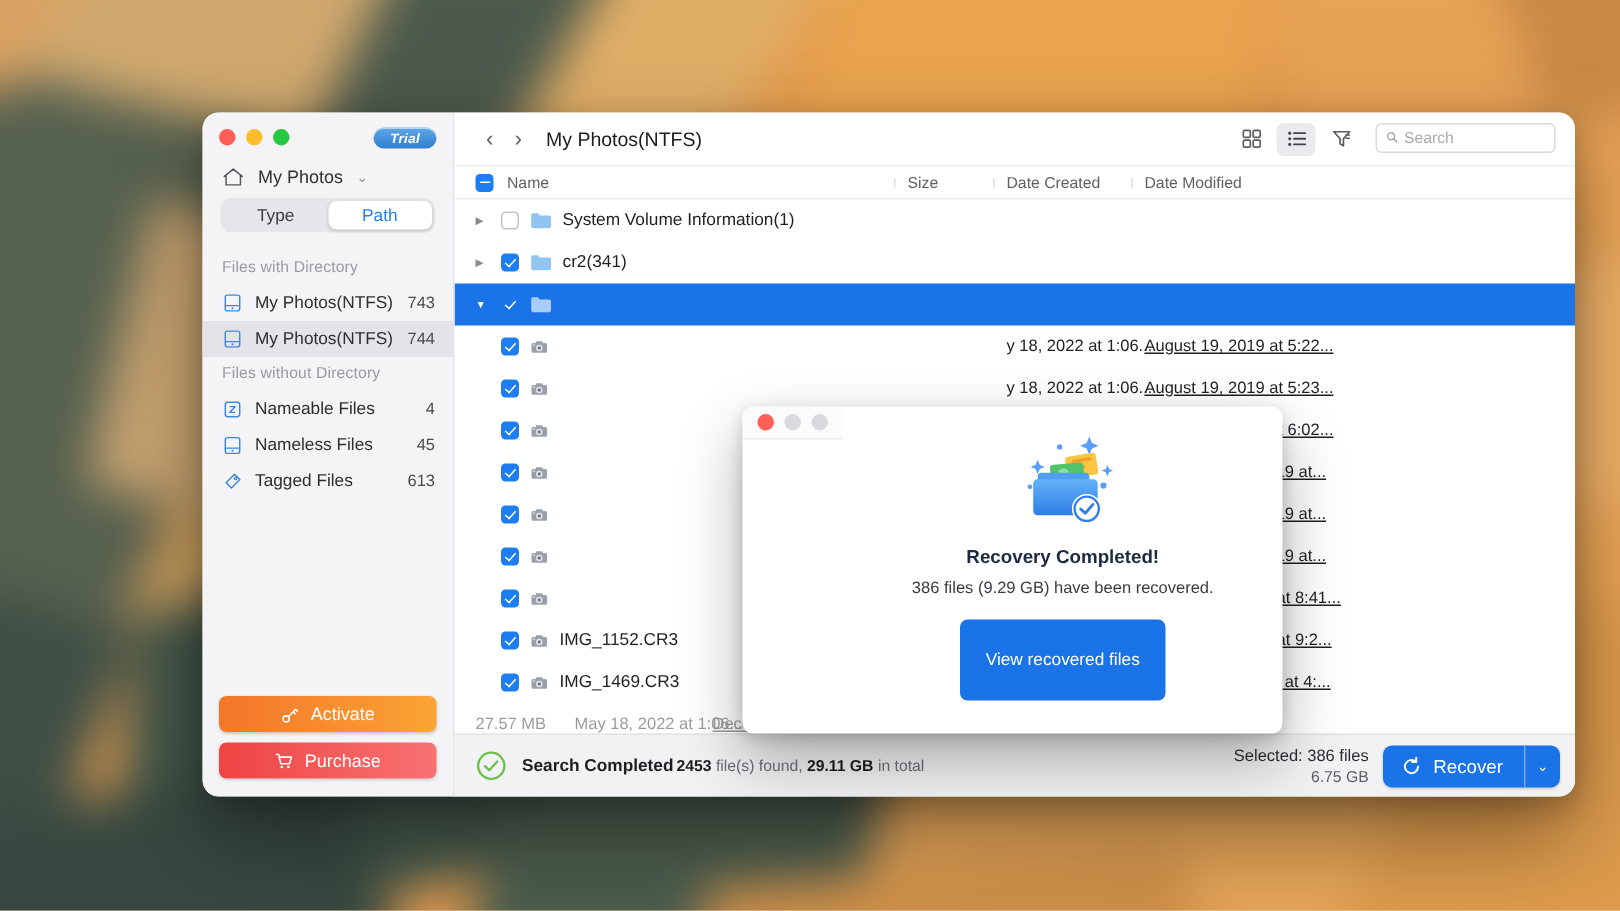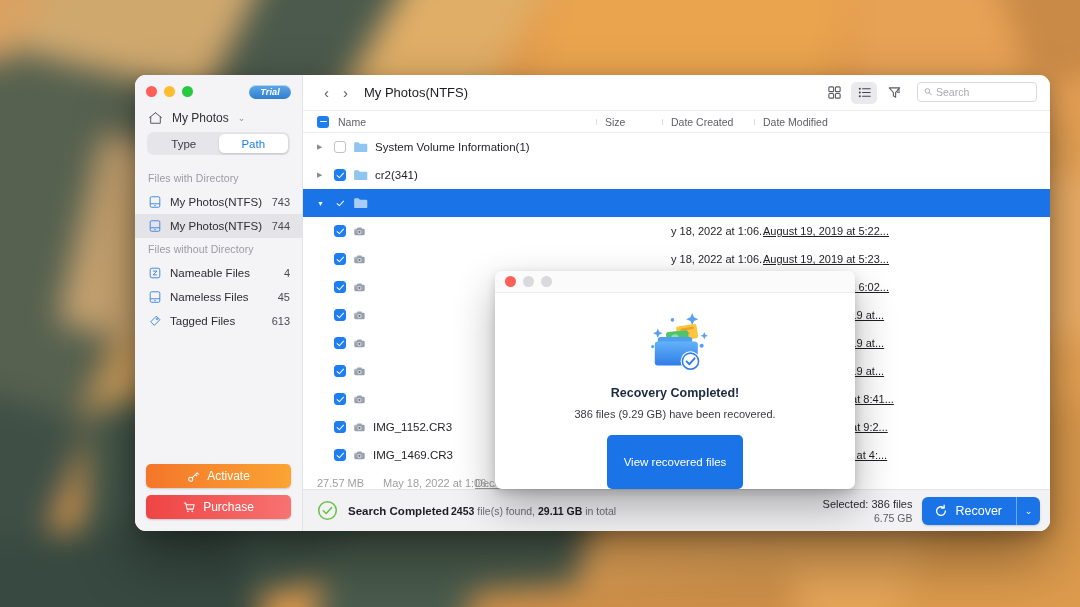--- a/index.html
+++ b/index.html
@@ -178,21 +178,21 @@
   #recover-caret {
     width: 24px; display: flex; align-items: center; justify-content: center;
     color: #fff; font-size: 9px; border-left: 1px solid rgba(255,255,255,.38);
   }
 
   
   #modal {
     position: absolute; left: 360px; top: 196px; width: 360px; height: 218px;
     background: #fff; border-radius: 7px; overflow: hidden;
     box-shadow: 0 18px 42px rgba(0,0,0,.30), 0 3px 10px rgba(0,0,0,.16);
-    display: flex; flex-direction: column;
+    display: flex; flex-direction: row;
   }
   #modal-titlebar {
     height: 22px; background: #fbfbfc; border-bottom: 1px solid #ededf0;
     display: flex; align-items: center; padding: 0 10px; flex: 0 0 22px;
   }
   #modal-body {
     flex: 1; display: flex; flex-direction: column; align-items: center;
     padding-top: 13px;
   }
   #modal-illo { width: 86px; height: 76px; }

